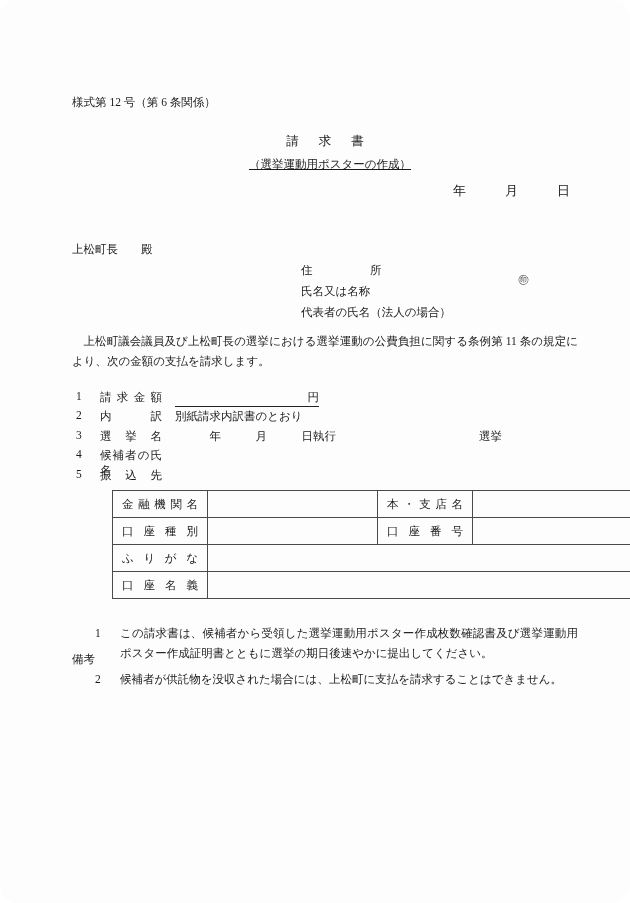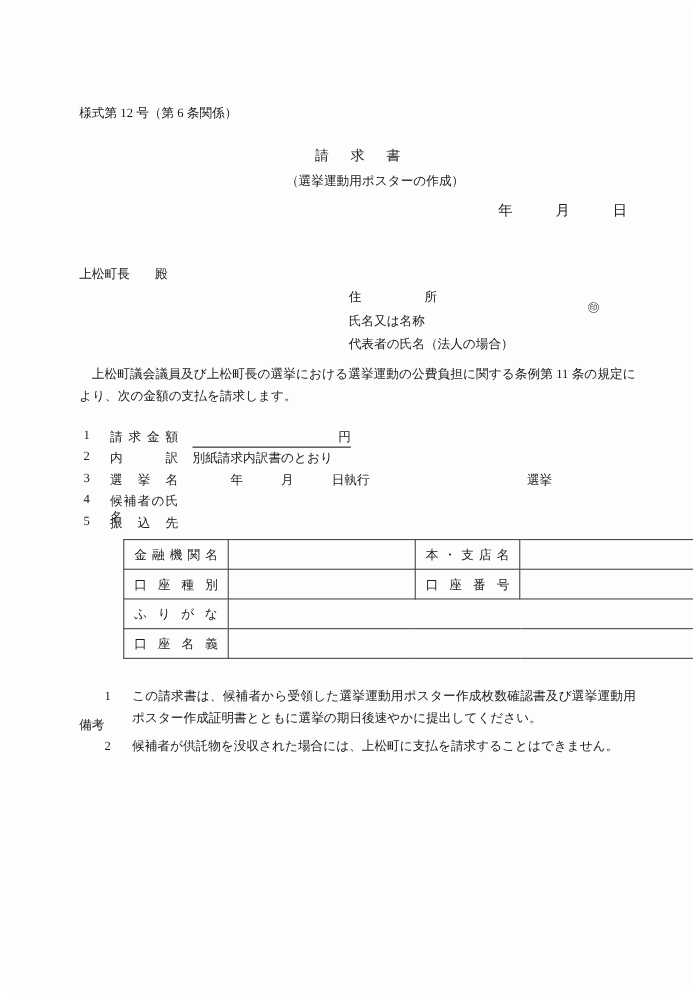--- a/index.html
+++ b/index.html
@@ -44,46 +44,47 @@
     text-align: center;
     font-size: 12.5px;
     letter-spacing: 0;
   }
   .doc-title span.sp {
     letter-spacing: 1.6em;
     padding-left: 1.6em;
   }
   .doc-subtitle {
     position: absolute;
-    left: 16px;
+    left: 5px;
     top: 157px;
     width: 506px;
     text-align: center;
     font-size: 11.5px;
+    text-decoration: underline;
   }
 
   .date-line {
     position: absolute;
     right: 8px;
     top: 182px;
     font-size: 13px;
     white-space: pre;
   }
   .addressee {
     position: absolute;
     left: 0;
     top: 219px;
     font-size: 11.5px;
     white-space: pre;
     margin-top: 23px;
   }
 
   .party-block {
     position: absolute;
-    left: 222px;
+    left: 206px;
     top: 251px;
     font-size: 11.5px;
   }
   .party-row {
     position: relative;
     height: 21px;
     white-space: pre;
   }
   .seal {
     position: absolute;

